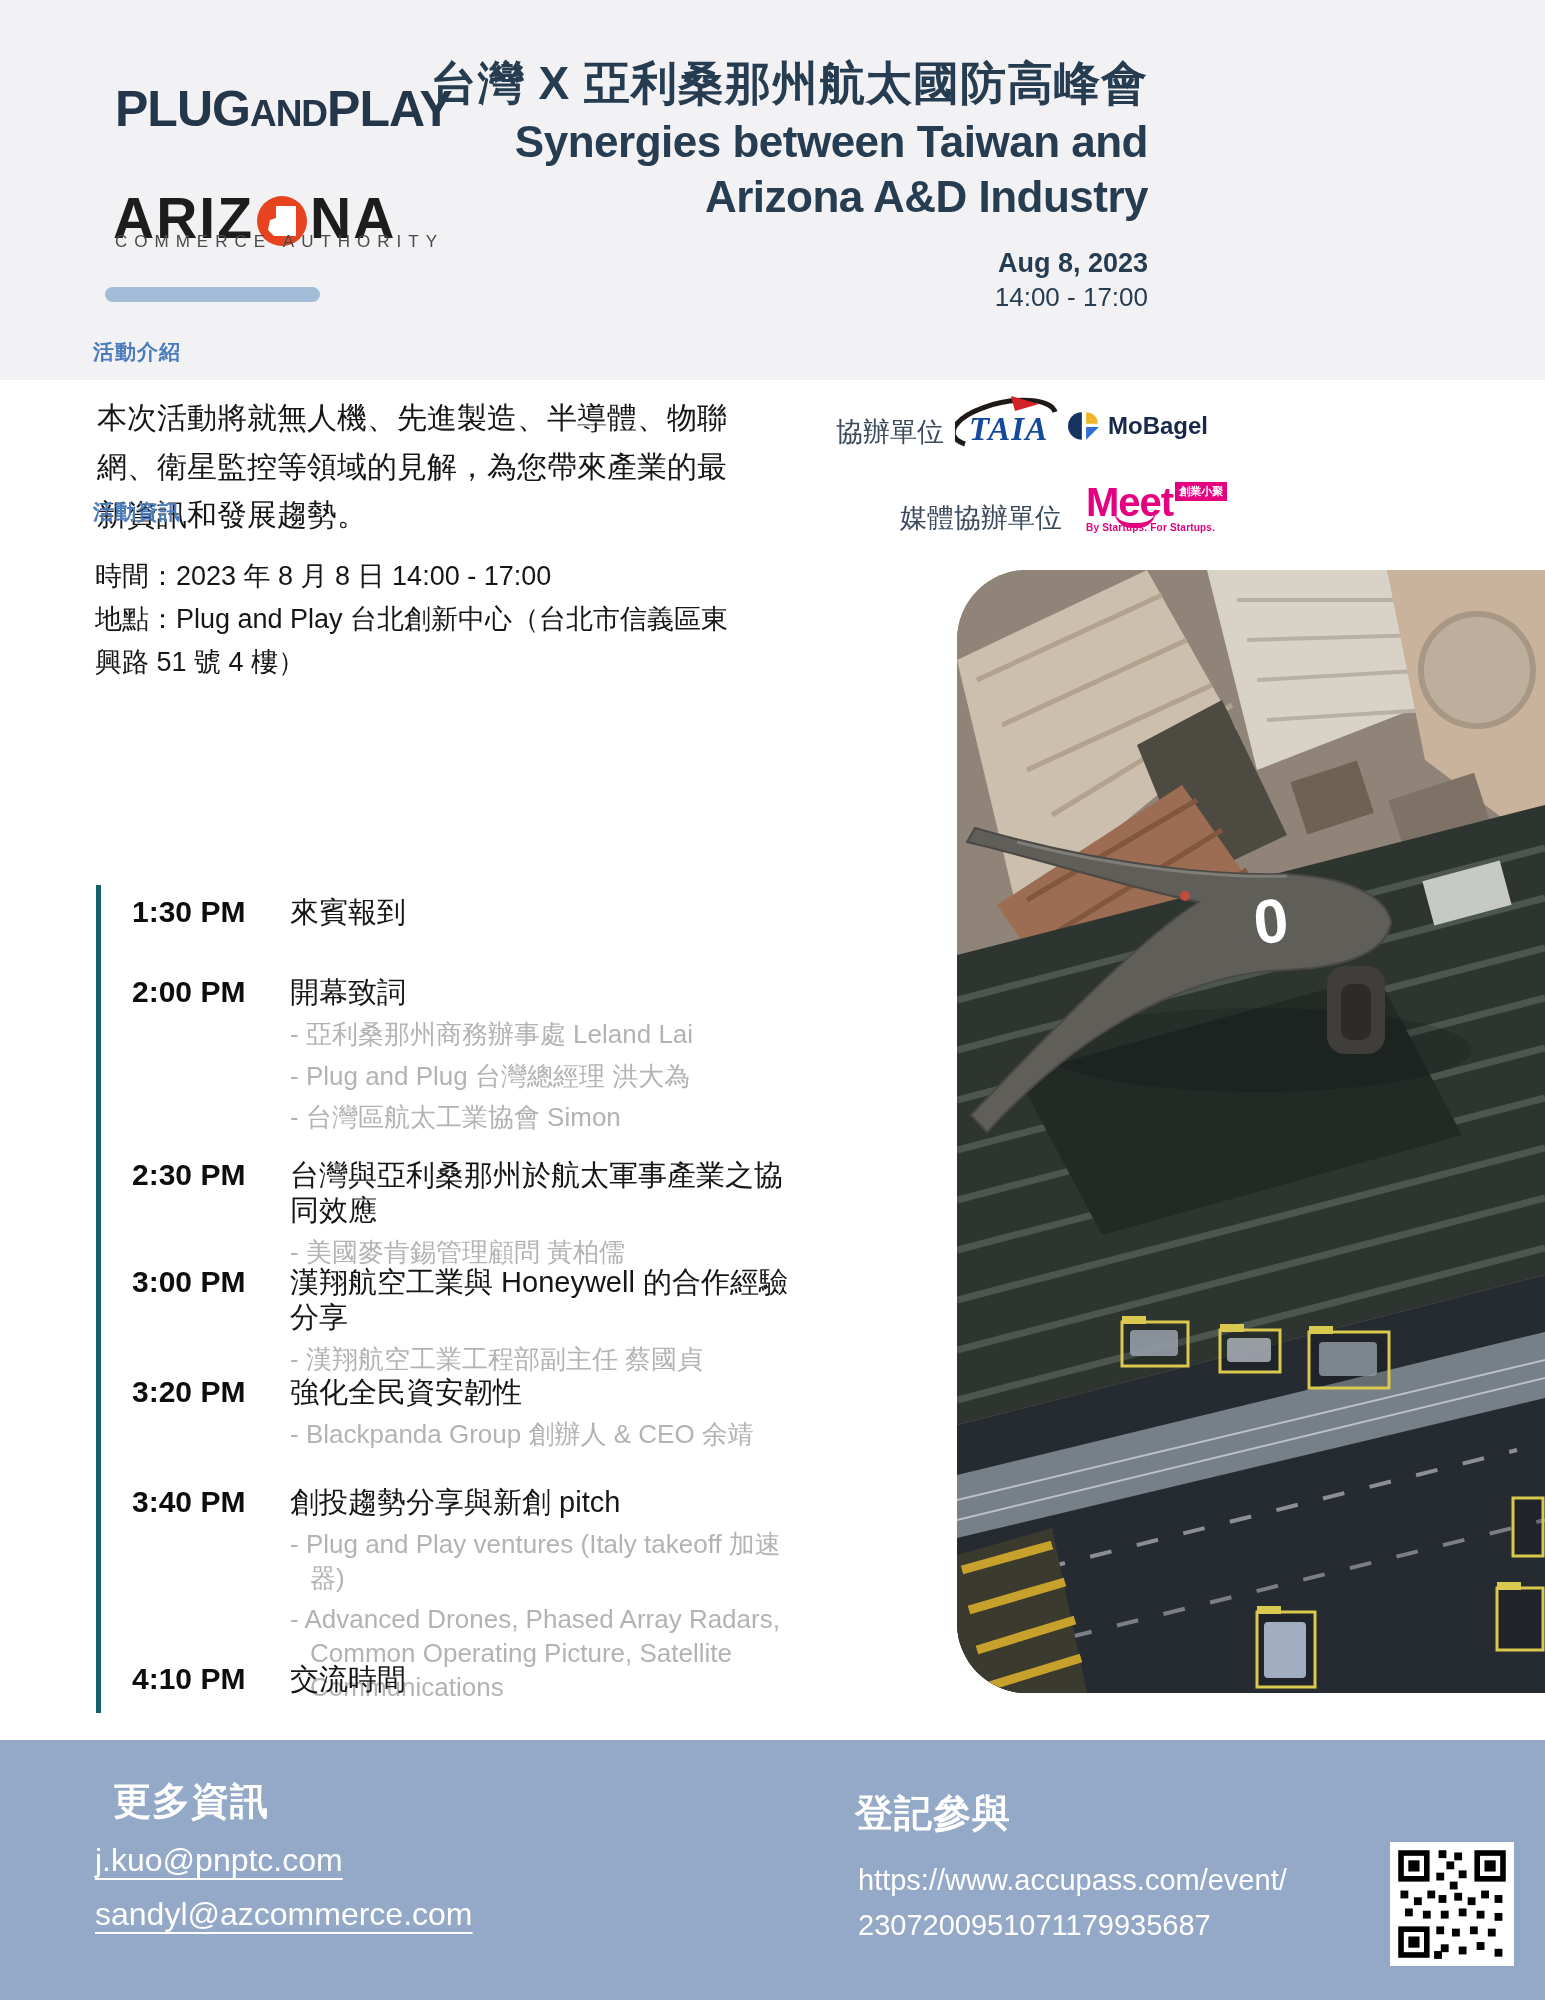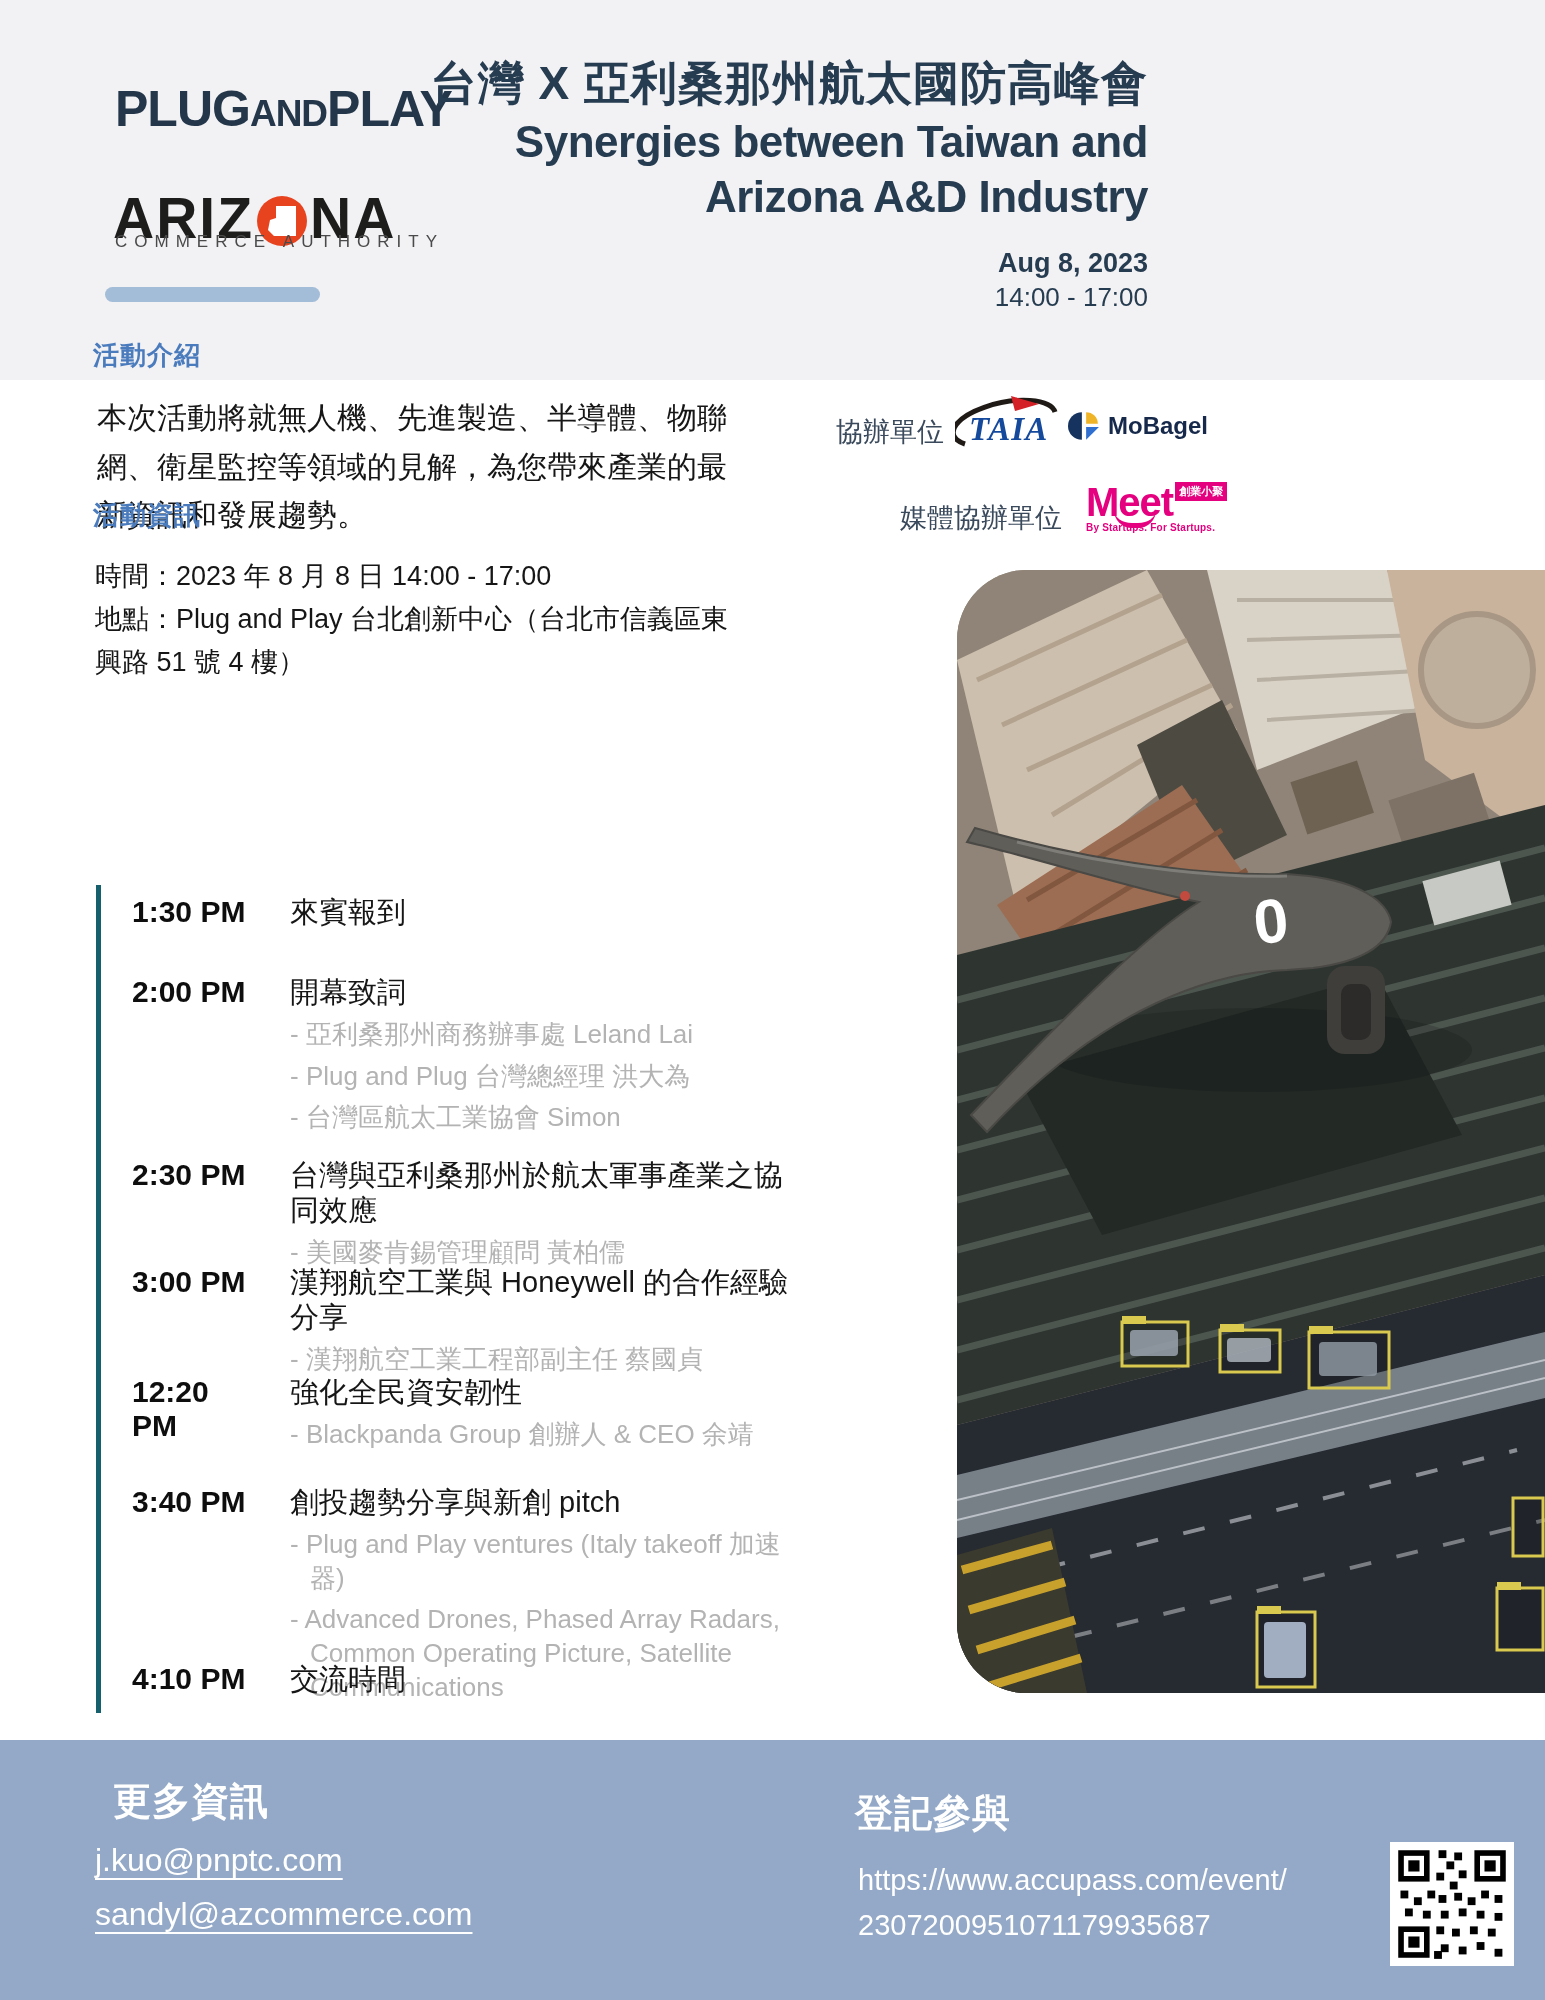--- a/index.html
+++ b/index.html
@@ -35,21 +35,21 @@
   .meet-logo{left:1086px;top:482px;width:130px;color:#e4007f;}
   .meet-row{position:relative;display:flex;align-items:flex-start;}
   .meet-word{font-size:40px;font-weight:800;letter-spacing:-1px;line-height:1;}
   .meet-smile{position:absolute;left:28px;top:28px;width:42px;height:13px;
               border-bottom:5px solid #e4007f;border-radius:0 0 22px 22px;}
   .meet-badge{font-size:11px;background:#e4007f;color:#fff;padding:2px 4px;margin-left:2px;
               font-weight:700;white-space:nowrap;}
   .meet-tagline{font-size:10px;font-weight:700;margin-top:0;letter-spacing:0.2px;}
 
   
-  .section-heading{font-size:26px;font-weight:800;color:#4a7bbd;letter-spacing:1px;}
+  .section-heading{font-size:21px;font-weight:800;color:#4a7bbd;letter-spacing:1px;}
   .intro-heading{left:93px;top:338px;}
   .intro-body{left:97px;top:394px;width:656px;font-size:30px;line-height:1.62;color:#161616;}
   .info-heading{left:93px;top:498px;}
   .info-time{left:95px;top:558px;font-size:27px;color:#161616;}
   .info-location{left:95px;top:598px;width:640px;font-size:27px;line-height:1.6;color:#161616;}
 
   
   .agenda-line{left:96px;top:885px;width:5px;height:828px;background:#16606d;}
   .agenda-row{position:absolute;left:132px;display:flex;}
   .agenda-time{width:128px;font-size:30px;font-weight:800;color:#0e0e0e;flex:0 0 128px;}
@@ -171,21 +171,21 @@
 
   <div class="agenda-row" style="top:1265px">
     <div class="agenda-time">3:00 PM</div>
     <div class="agenda-body">
       <div class="agenda-title">漢翔航空工業與 Honeywell 的合作經驗分享</div>
       <div class="agenda-sub">- 漢翔航空工業工程部副主任 蔡國貞</div>
     </div>
   </div>
 
   <div class="agenda-row" style="top:1375px">
-    <div class="agenda-time">12:20 PM</div>
+    <div class="agenda-time">3:20 PM</div>
     <div class="agenda-body">
       <div class="agenda-title">強化全民資安韌性</div>
       <div class="agenda-sub">-  Blackpanda Group 創辦人 &amp; CEO 余靖</div>
     </div>
   </div>
 
   <div class="agenda-row" style="top:1485px">
     <div class="agenda-time">3:40 PM</div>
     <div class="agenda-body">
       <div class="agenda-title">創投趨勢分享與新創 pitch</div>

